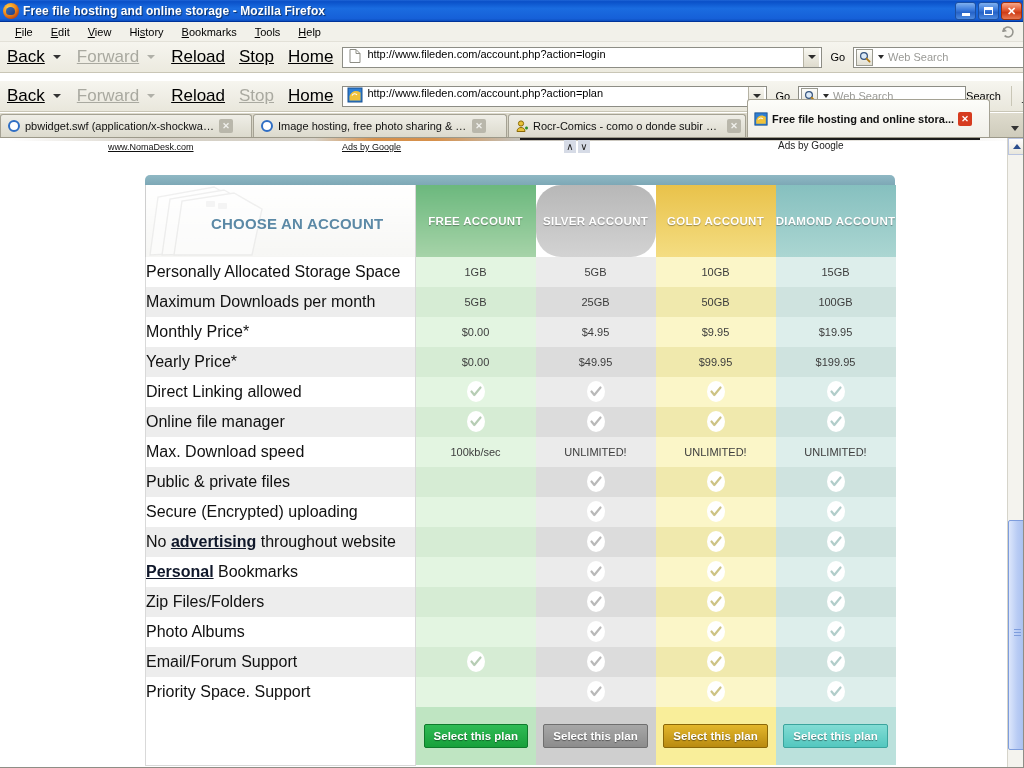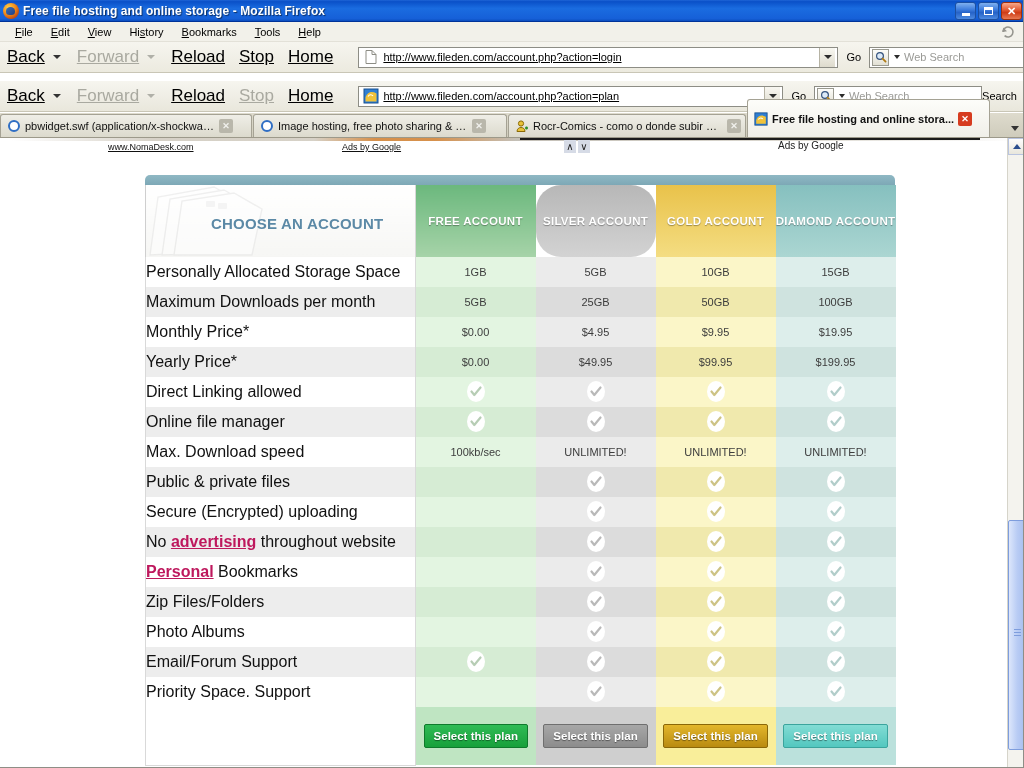--- a/index.html
+++ b/index.html
@@ -79,21 +79,21 @@
     font-size: 17px; color: #000; padding: 3px 7px; cursor: pointer; white-space: nowrap; text-decoration: underline;
   }
   .nav-btn.disabled { color: #a9a9a0; cursor: default; }
   .nav-caret {
     width: 0; height: 0; border-left: 4px solid transparent; border-right: 4px solid transparent;
     border-top: 4px solid #333; margin: 0 9px 0 1px; cursor: pointer;
   }
   .nav-caret.dim { border-top-color: #b0b0a8; }
   .urlbar {
     flex: none; height: 21px; background: #fff; border: 1px solid #8d8d85;
-    display: flex; align-items: center; margin-left: 18px; padding: 0 2px; text-decoration: underline;
+    display: flex; align-items: flex-start; margin-left: 2px; padding: 0 2px;
   }
   .urlbar .favicon {
     width: 16px; height: 16px; margin: 0 4px 0 2px; flex: none;
   }
   .urlbar .url-text {
     font-size: 11px; color: #000; white-space: nowrap; overflow: hidden; flex: 1;
   }
   .urlbar .url-drop {
     width: 16px; height: 19px; background: linear-gradient(to bottom,#f8f7f1,#dedbcd);
     border-left: 1px solid #b6b3a4; display: flex; align-items: center; justify-content: center;
@@ -228,21 +228,21 @@
   .hdr-gold    { background: linear-gradient(to bottom,#e9c24a,#f4dd82); }
   .hdr-diamond { background: linear-gradient(to bottom,#86c0bf,#abd6d2); }
 
   td.lbl {
     width: 270px; font-size: 16px; color: #111; height: 30px;
     border-left: 1px solid #d9d9d9; border-right: 1px solid #d9d9d9;
     font-family: "Liberation Sans", sans-serif;
   }
   tr.odd  td.lbl { background: #ffffff; }
   tr.even td.lbl { background: #ededed; }
-  td.lbl a { color: #be185d; text-decoration: underline; font-weight: bold; }
+  td.lbl a { color: #0f172a; text-decoration: underline; font-weight: bold; }
 
   td.cell {
     text-align: center; font-size: 11px; color: #3d3d3d; height: 30px;
     font-family: "Liberation Sans", sans-serif;
   }
   tr.odd  td.c-free    { background: #e3f5e1; }
   tr.even td.c-free    { background: #d6ecd4; }
   tr.odd  td.c-silver  { background: #ebebeb; }
   tr.even td.c-silver  { background: #dcdcdc; }
   tr.odd  td.c-gold    { background: #fbf6c8; }

